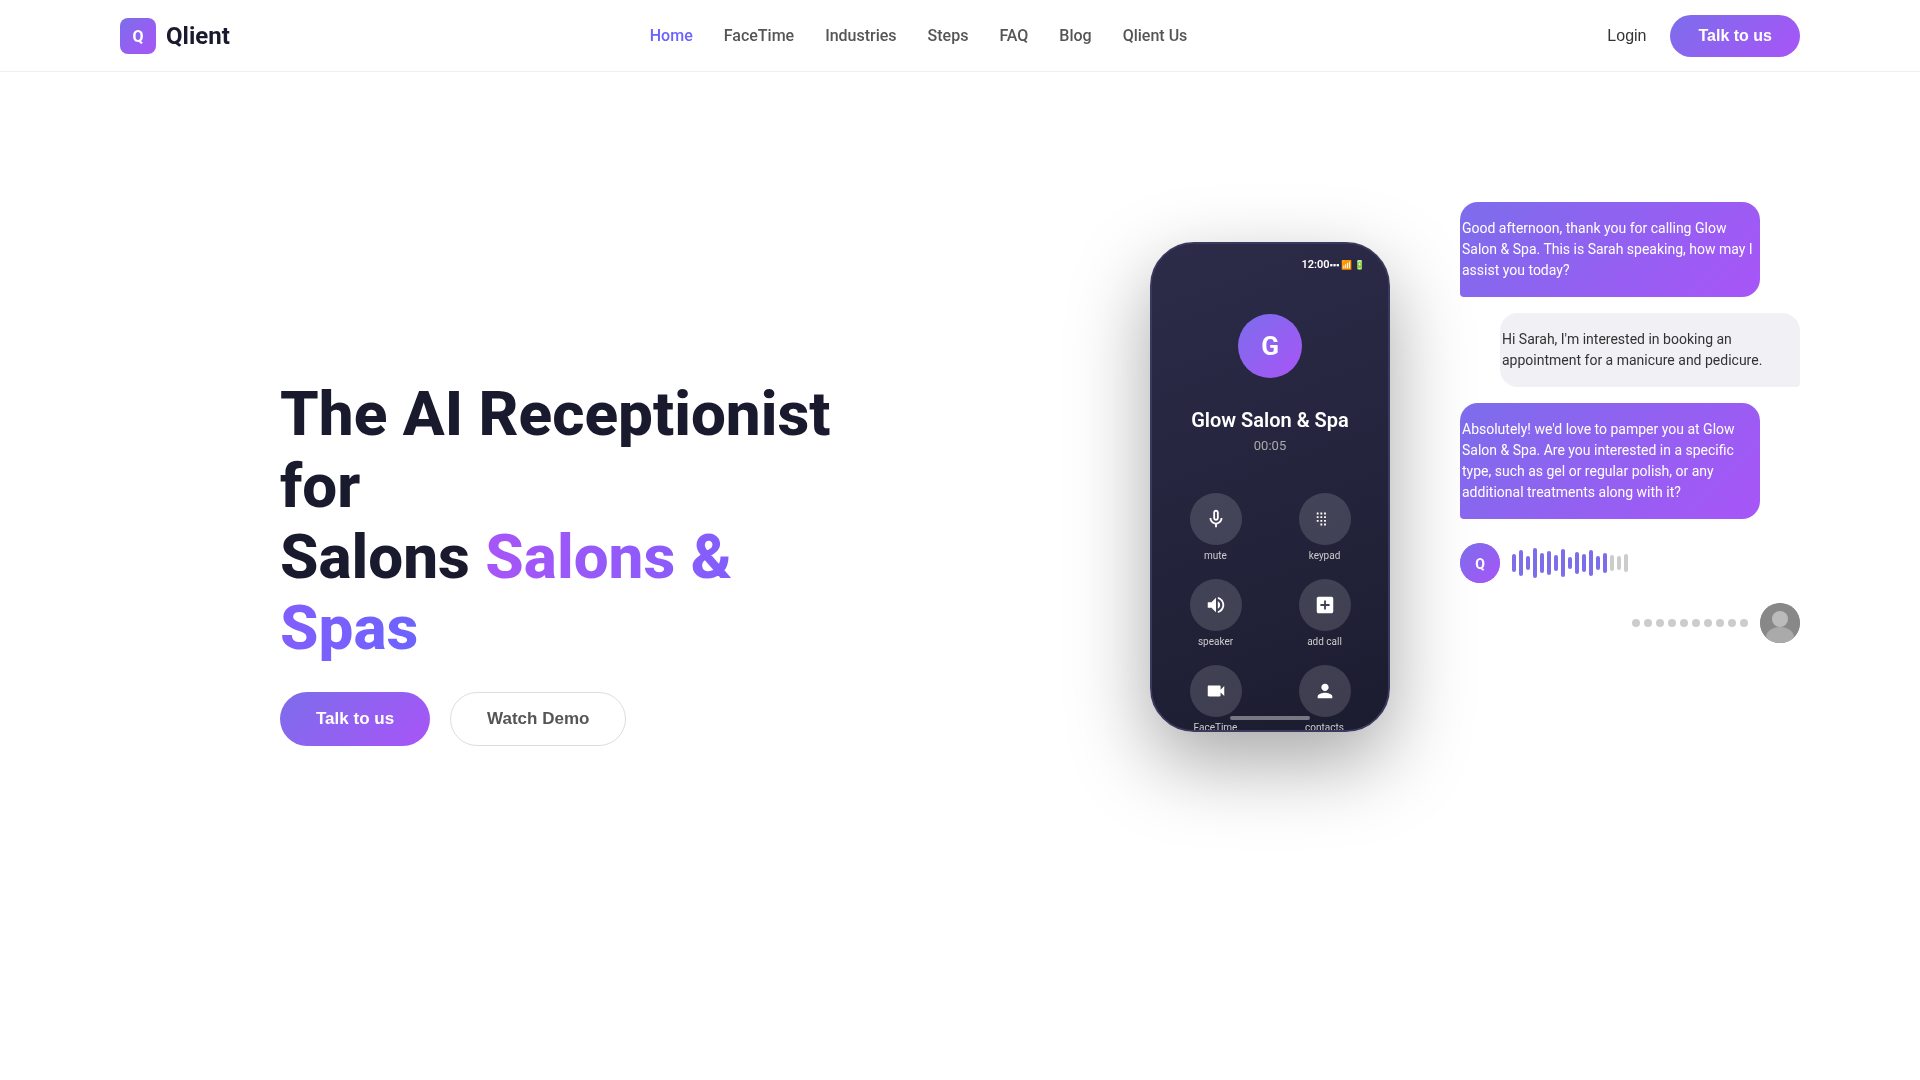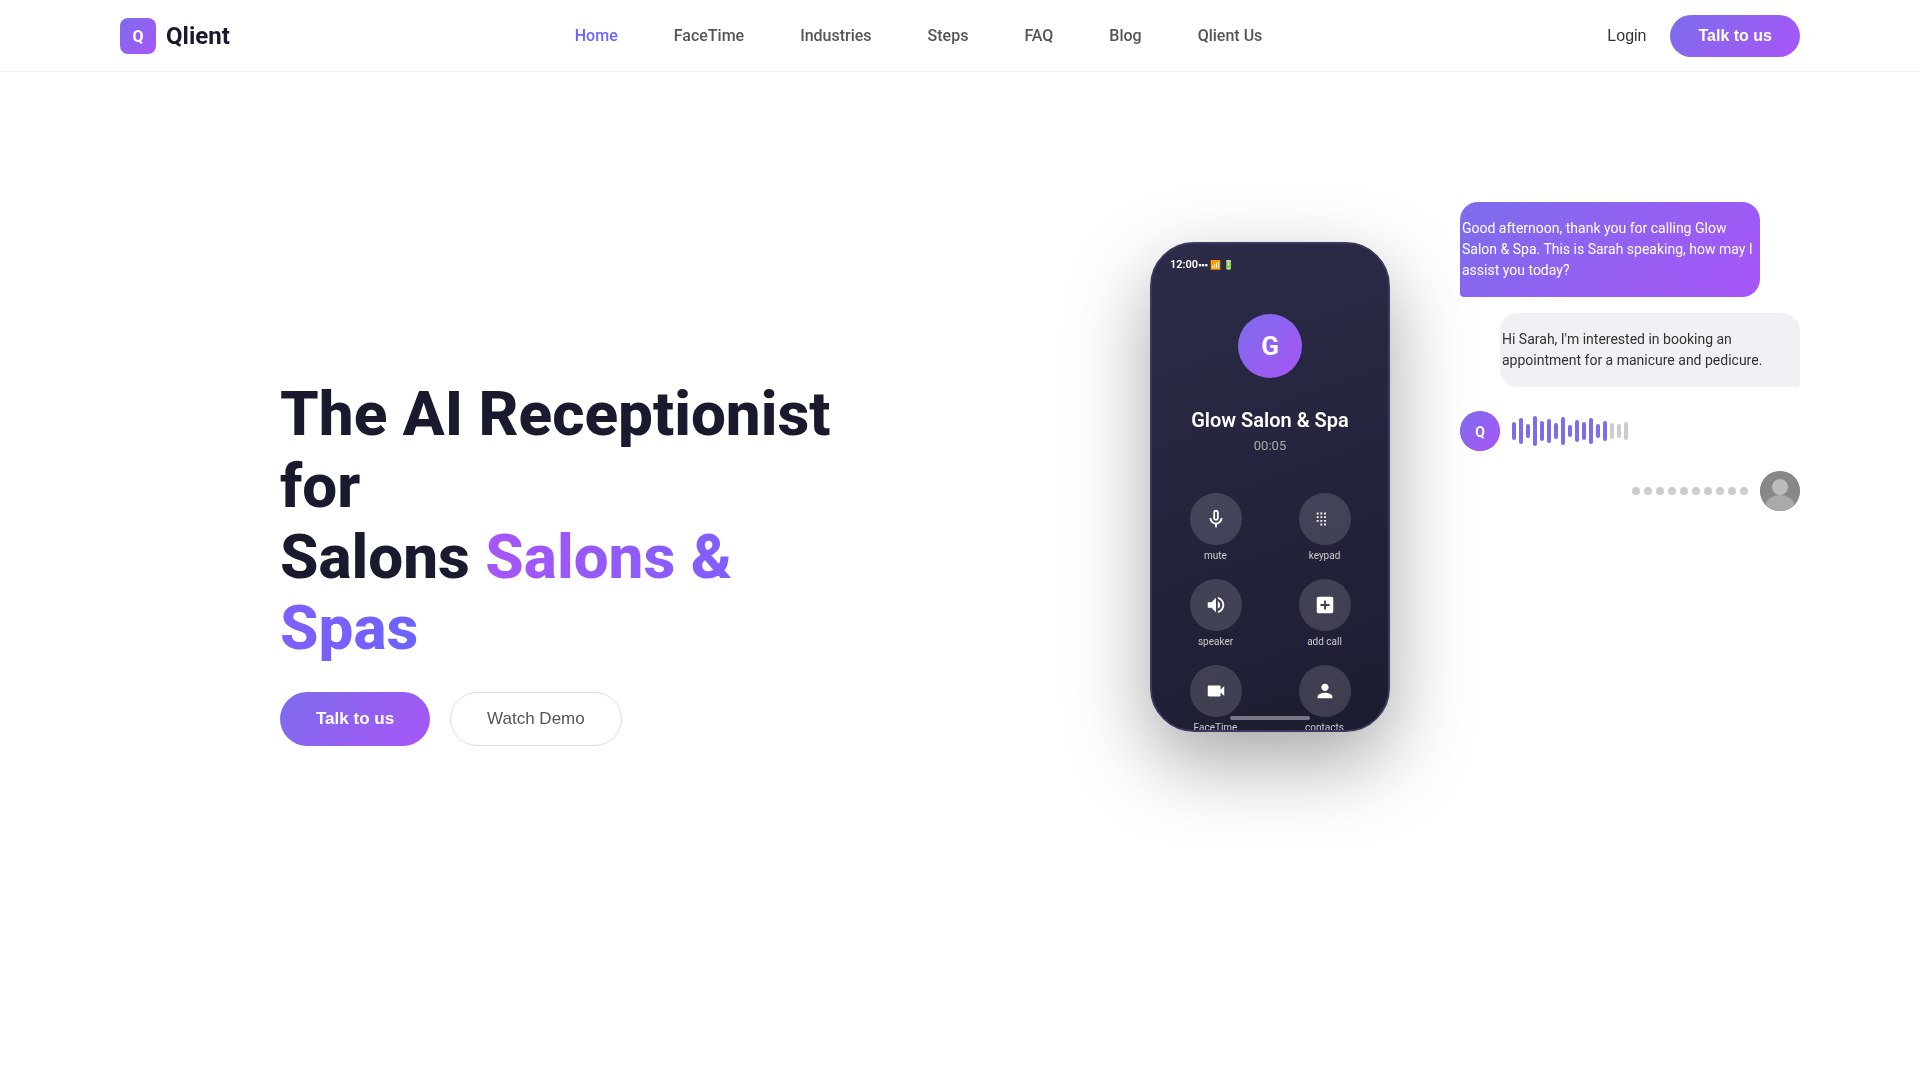--- a/index.html
+++ b/index.html
@@ -30,21 +30,21 @@
       height: 36px;
     }
     .logo-text {
       font-size: 24px;
       font-weight: 700;
       color: #1a1a2e;
     }
     .nav-links {
       display: flex;
       align-items: center;
-      gap: 56px;
+      gap: 31px;
     }
     .nav-links a {
       text-decoration: none;
       font-size: 16px;
       color: #555;
       font-weight: 500;
     }
     .nav-links a.active {
       color: #6c63ff;
     }
@@ -119,21 +119,21 @@
       font-weight: 600;
       cursor: pointer;
     }
     .btn-secondary {
       background: #fff;
       color: #555;
       border: 1.5px solid #ddd;
       border-radius: 30px;
       padding: 16px 36px;
       font-size: 17px;
-      font-weight: 400;
+      font-weight: 700;
       cursor: pointer;
     }
 
     
     .hero-right {
       position: relative;
       width: 700px;
       height: 680px;
       flex-shrink: 0;
     }
@@ -157,23 +157,23 @@
       left: 50%;
       transform: translateX(-50%);
       width: 80px;
       height: 22px;
       background: #1a1a2e;
       border-radius: 20px;
     }
     .phone-status-bar {
       position: absolute;
       top: 14px;
-      left: 0; right: 16px;
-      display: flex;
-      justify-content: flex-start;
+      left: 0; right: 4px;
+      display: flex;
+      justify-content: flex-end;
       padding: 0 18px;
       font-size: 10px;
       color: #fff;
       z-index: 2;
     }
     .phone-status-bar .time { font-weight: 600; font-size: 11px; }
     .phone-status-bar .icons { display: flex; gap: 4px; align-items: center; font-size: 9px; }
 
     .phone-screen {
       position: absolute;
@@ -484,20 +484,23 @@
     <div class="chat-area">
 
       <div class="chat-bubble ai">
         <span>Good afternoon, thank you for calling Glow Salon &amp; Spa. This is Sarah speaking, how may I assist you today?</span>
       </div>
 
       <div class="chat-bubble user">
         <span>Hi Sarah, I'm interested in booking an appointment for a manicure and pedicure.</span>
       </div>
 
+      <div class="chat-bubble ai">
+        <span>Absolutely! we'd love to pamper you at Glow Salon &amp; Spa. Are you interested in a specific type, such as gel or regular polish, or any additional treatments along with it?</span>
+      </div>
 
       <div class="audio-row">
         <div class="ai-avatar-small">
           <svg viewBox="0 0 40 40" width="40" height="40">
             <rect width="40" height="40" rx="20" fill="url(#avatarGrad)"></rect>
             <defs>
               <linearGradient id="avatarGrad" x1="0%" y1="0%" x2="100%" y2="100%">
                 <stop offset="0%" style="stop-color:#7c6deb"></stop>
                 <stop offset="100%" style="stop-color:#a855f7"></stop>
               </linearGradient>

